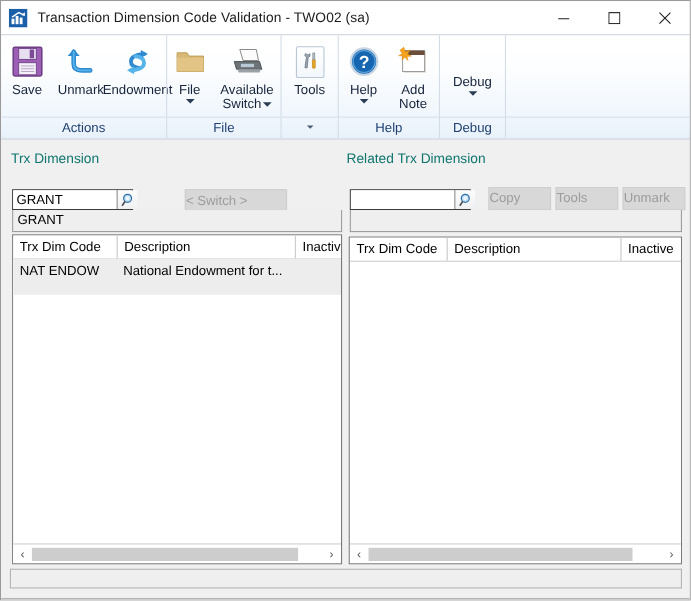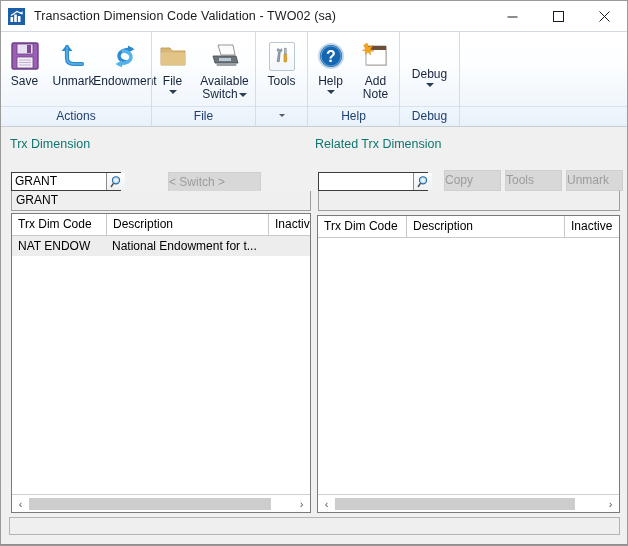--- a/index.html
+++ b/index.html
@@ -254,21 +254,21 @@
     line-height: 21px;
     padding-left: 6px;
     box-sizing: border-box;
     white-space: nowrap;
     overflow: hidden;
   }
   .gh + .gh { border-left: 1px solid #c8c8c8; }
   .grid-body { flex: 1; overflow: hidden; background: #fff; }
   .grow {
     display: flex;
-    height: 20px;
+    height: 32px;
     background: #ededed;
   }
   .gc {
     font-size: 12px;
     color: #000;
     line-height: 20px;
     padding-left: 6px;
     box-sizing: border-box;
     white-space: nowrap;
     overflow: hidden;

